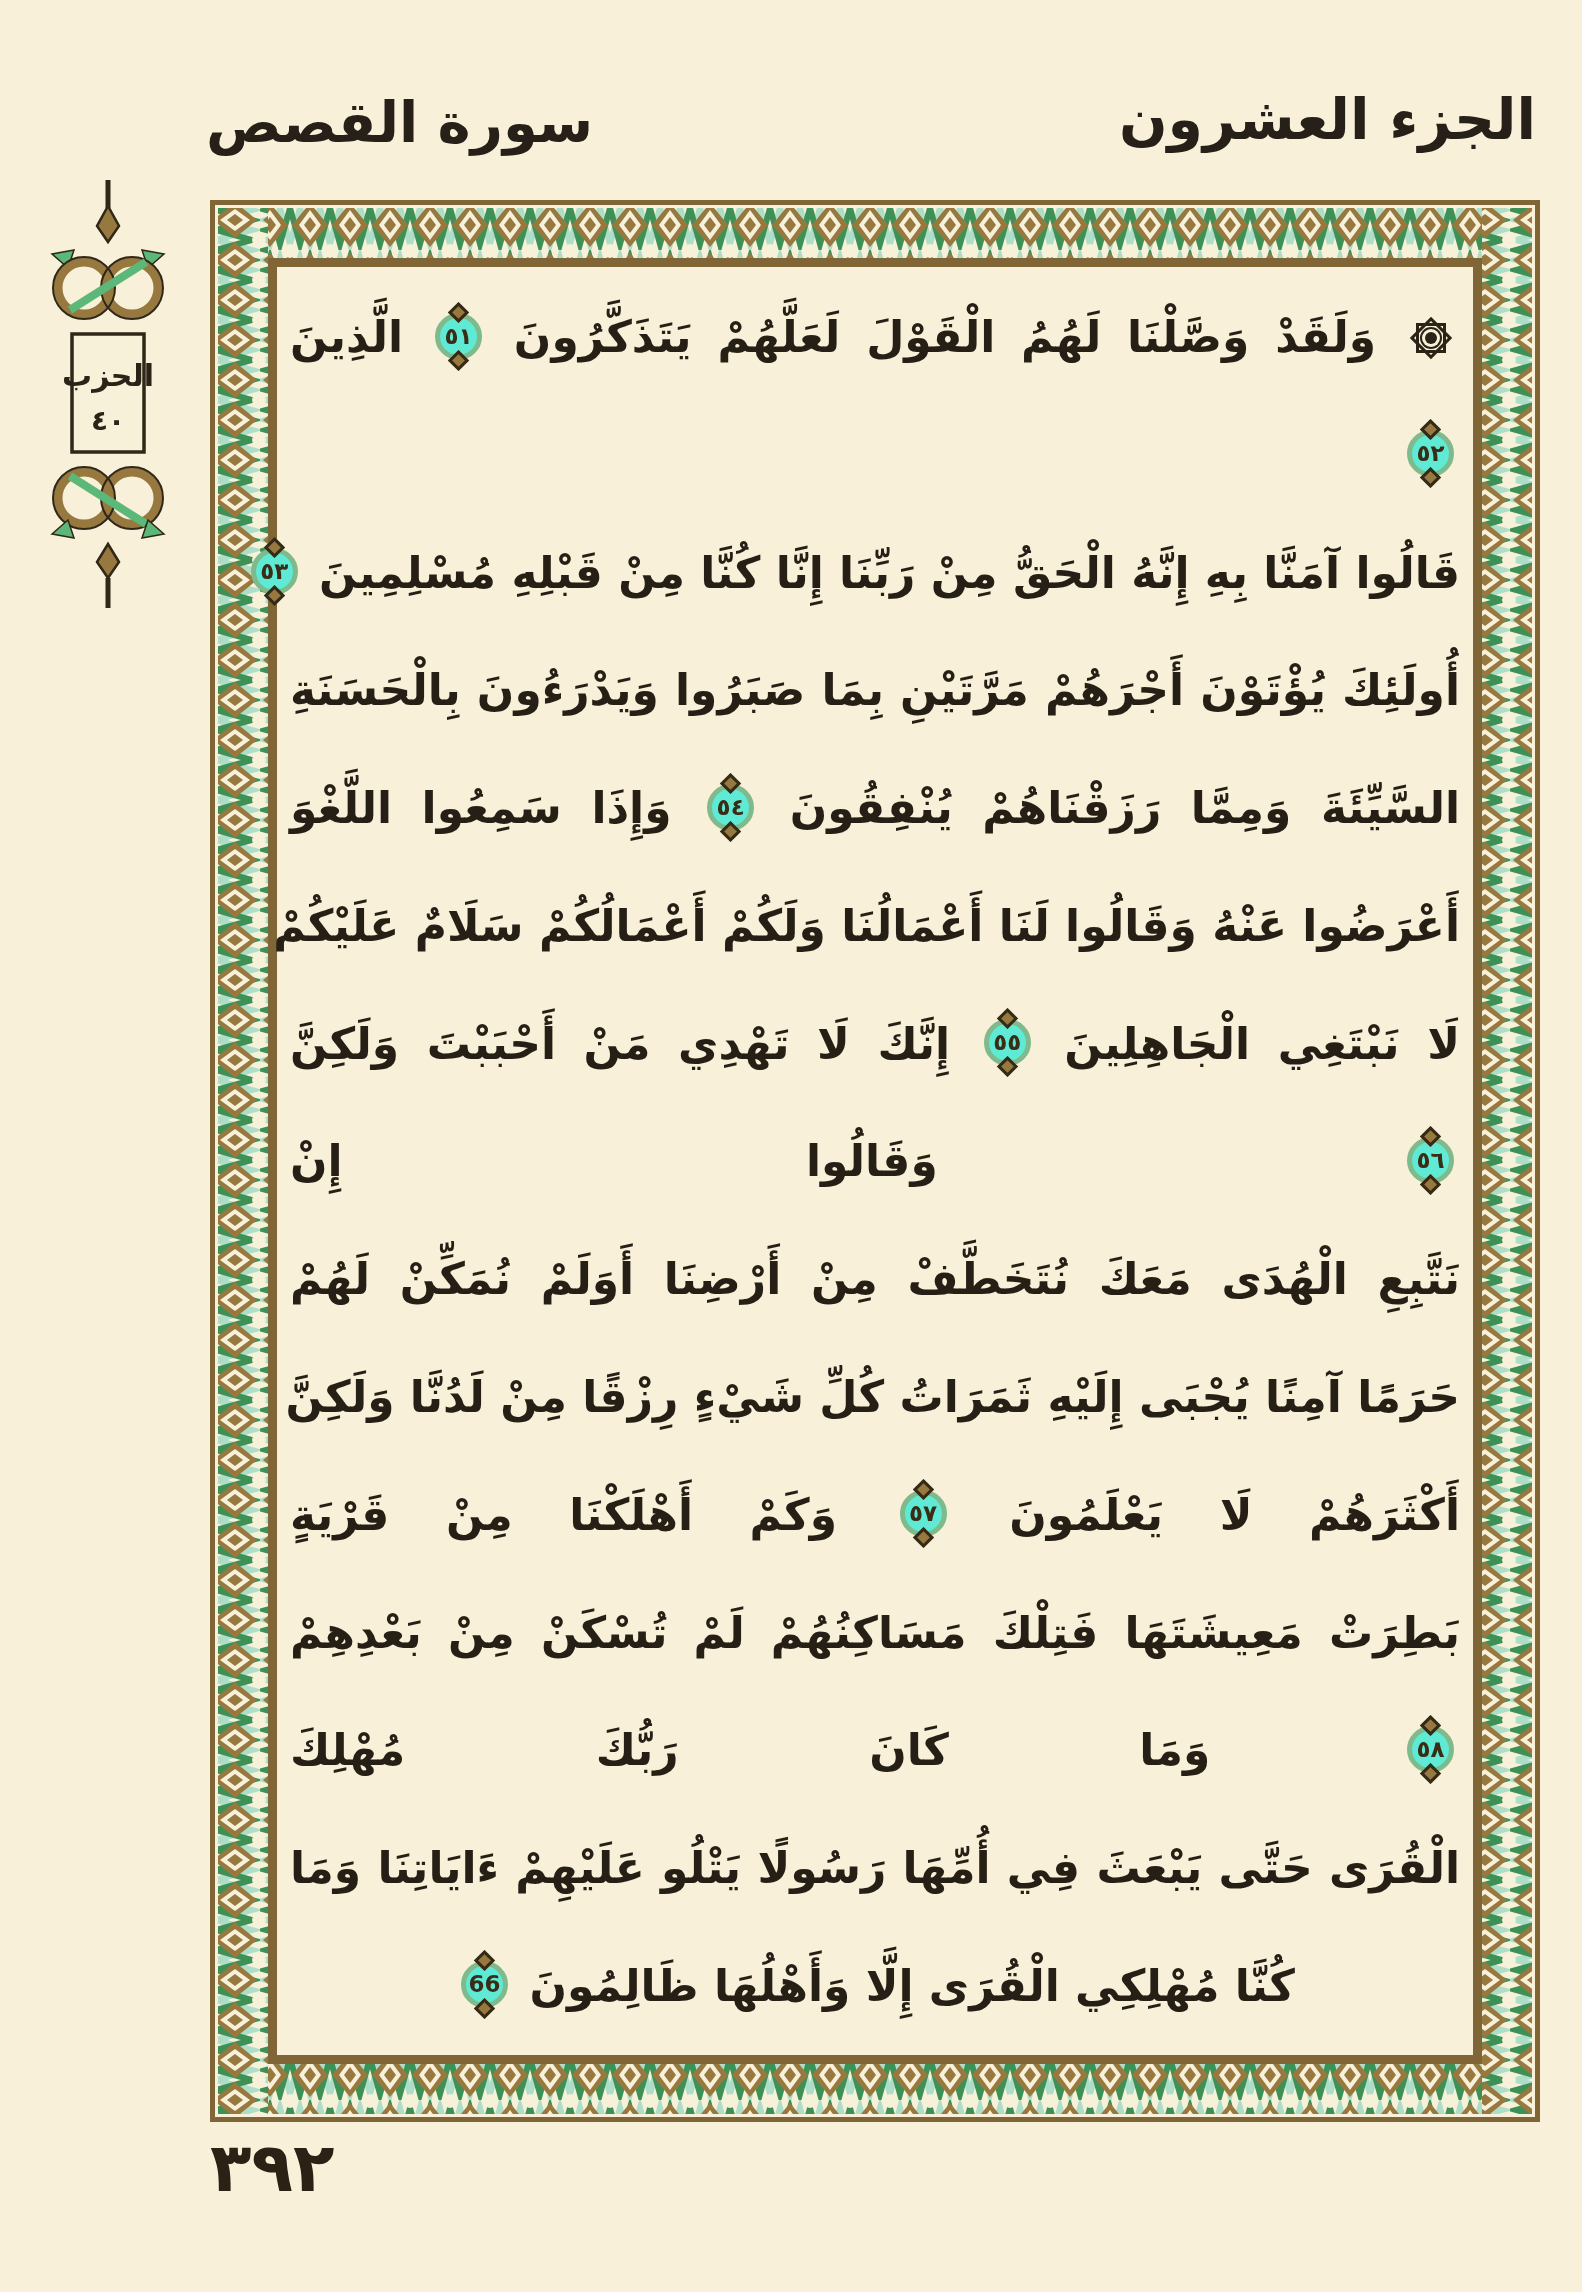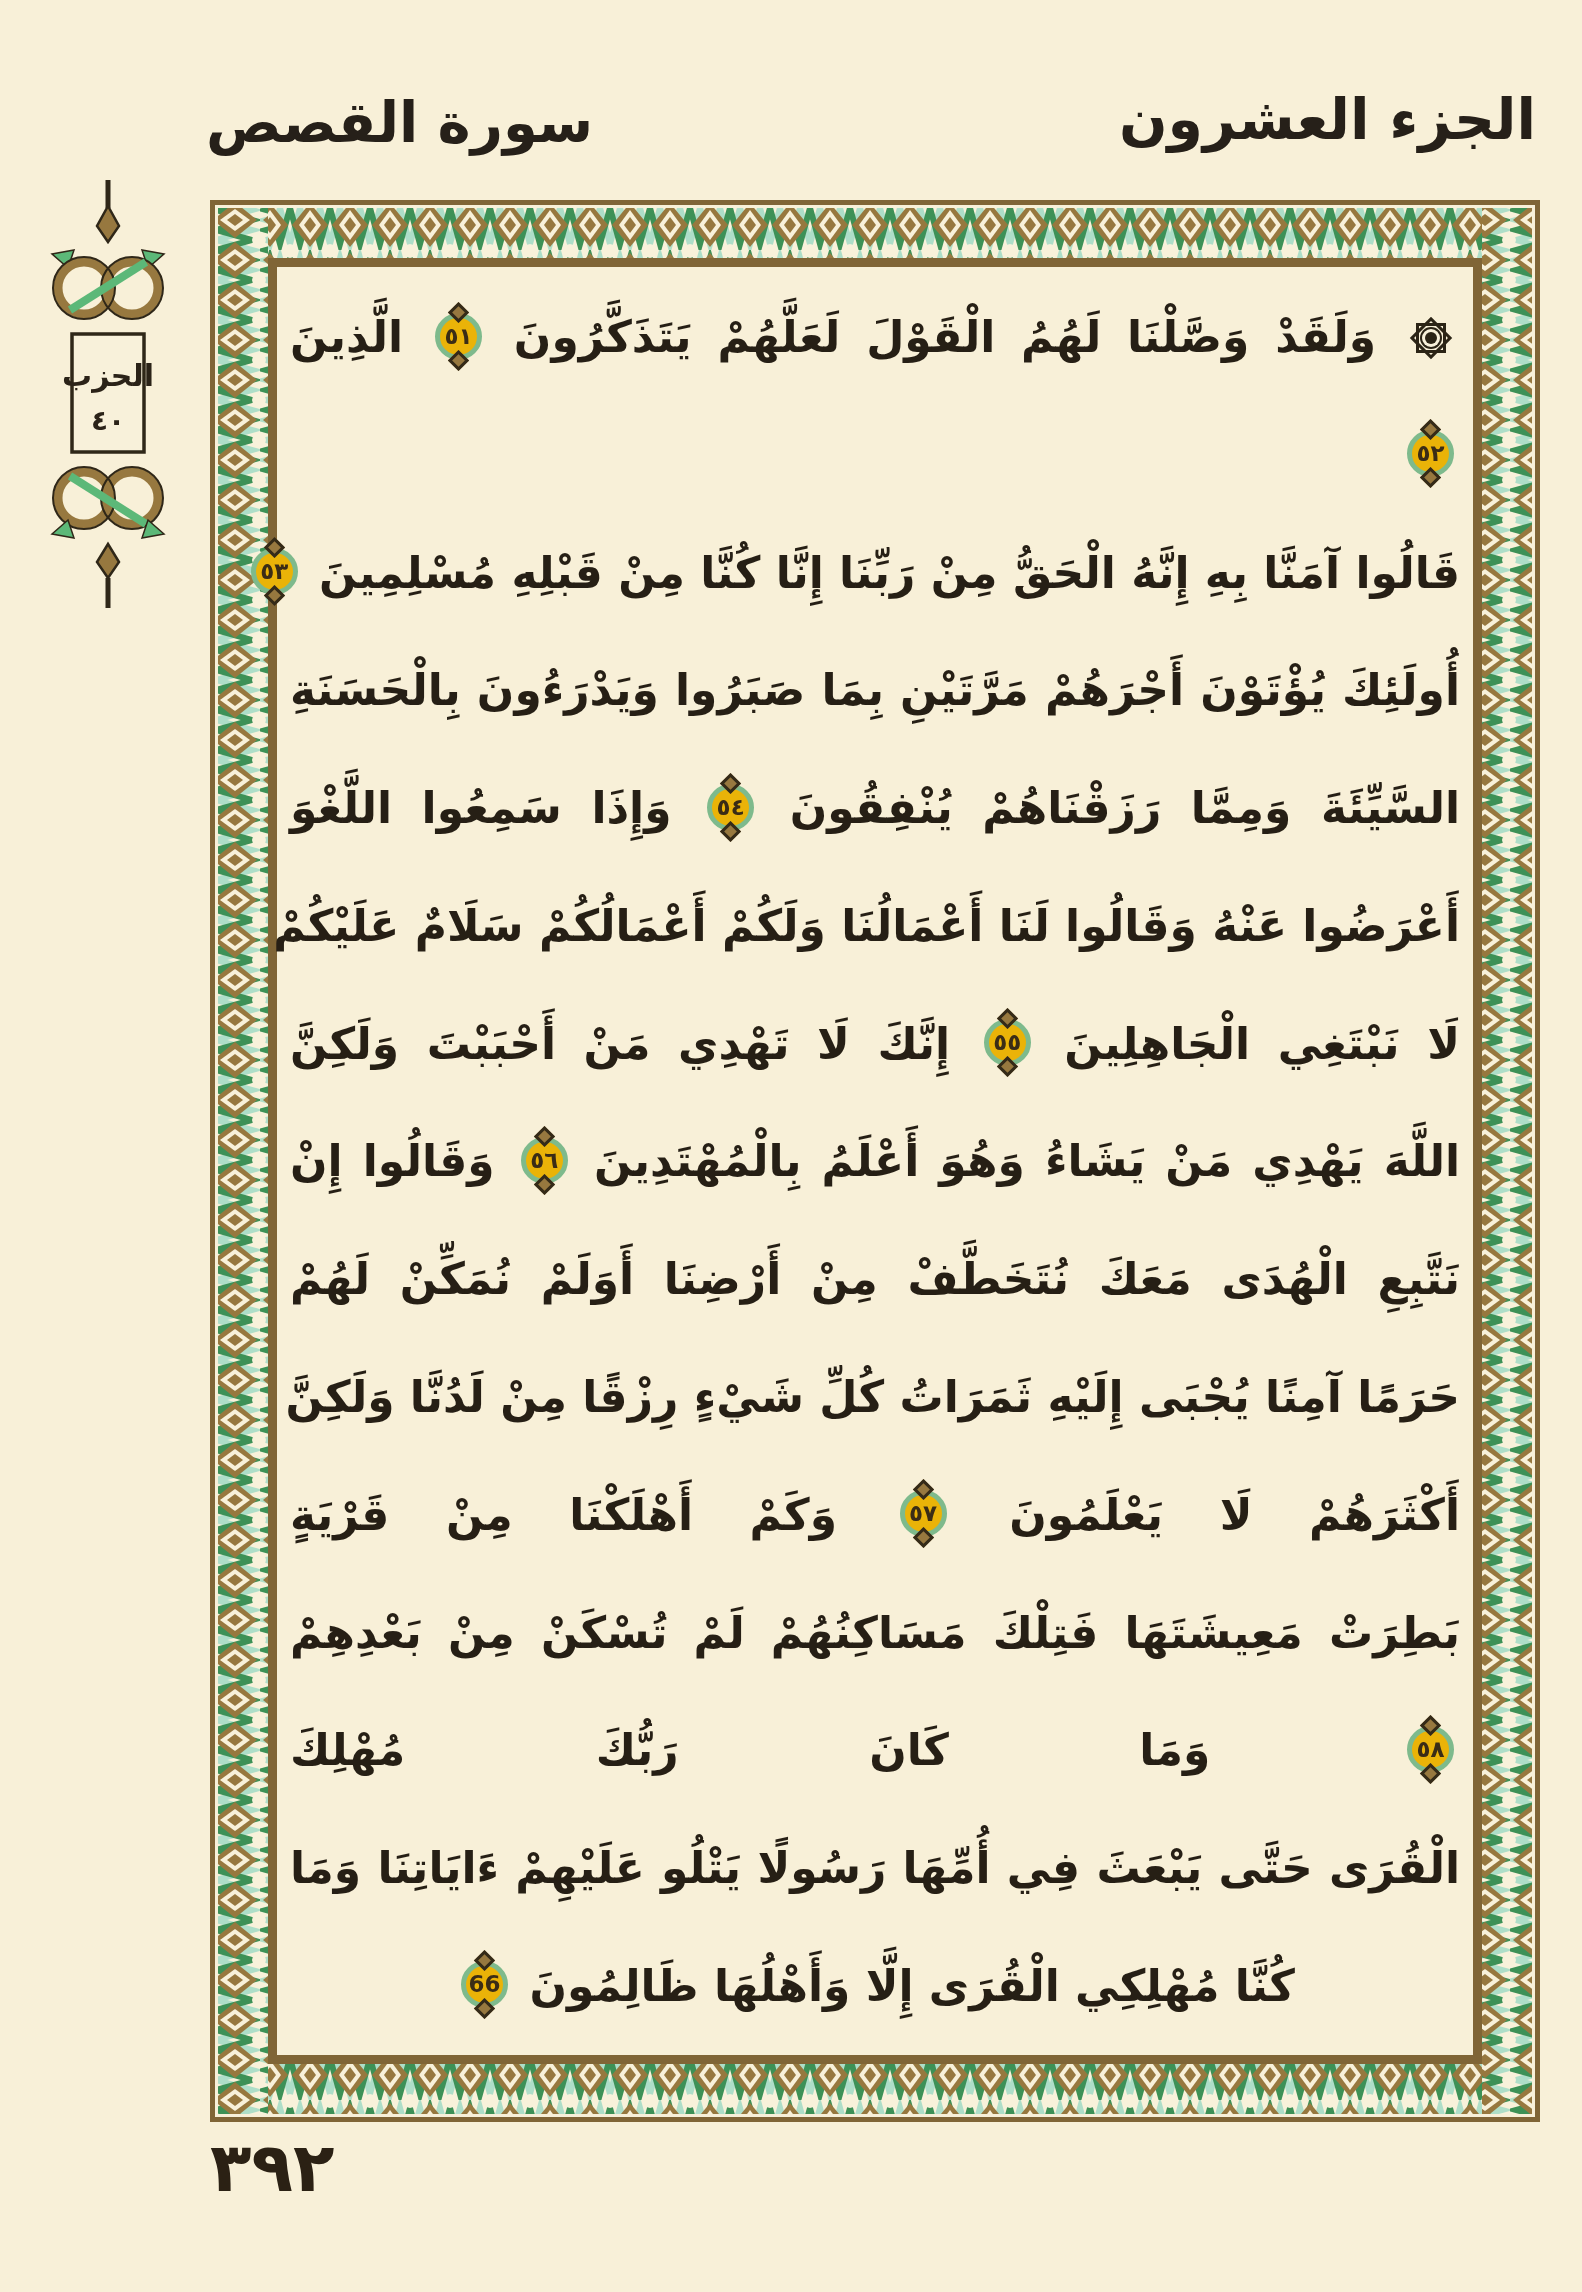--- a/index.html
+++ b/index.html
@@ -44,21 +44,21 @@
   .fin{
     width:15px;height:15px;background:#97783f;border:3px solid #342a18;
     transform:rotate(45deg);z-index:2;box-sizing:border-box;
   }
   .fin.top{margin-bottom:-7px;}
   .fin.bot{margin-top:-7px;}
   .ring{
     width:47px;height:47px;border:5px solid #7eba8c;border-radius:50%;
     display:flex;align-items:center;justify-content:center;
     font-size:23px;font-weight:bold;color:#3a2c16;box-sizing:border-box;
-    background:#eab308;line-height:1;
+    background:#5eead4;line-height:1;
   }
   
   .rub{display:inline-block;position:relative;width:42px;height:42px;vertical-align:middle;margin:0 8px;top:-2px;}
   .rub .s1,.rub .s2{position:absolute;inset:6px;border:3px solid #2b2416;box-sizing:border-box;}
   .rub .s2{transform:rotate(45deg);}
   .rub .dot{
     position:absolute;left:50%;top:50%;width:12px;height:12px;margin:-6px 0 0 -6px;
     border-radius:50%;background:#2b2416;
     box-shadow:0 0 0 3px #f8f1da,0 0 0 5px #2b2416;
   }
@@ -148,21 +148,21 @@
             <span class="fin top"></span>
             <span class="ring">٥٤</span>
             <span class="fin bot"></span>
           </span> <span class="qtext">وَإِذَا سَمِعُوا اللَّغْوَ</span></div>
         <div class="qline"><span class="qtext">أَعْرَضُوا عَنْهُ وَقَالُوا لَنَا أَعْمَالُنَا وَلَكُمْ أَعْمَالُكُمْ سَلَامٌ عَلَيْكُمْ</span></div>
         <div class="qline"><span class="qtext">لَا نَبْتَغِي الْجَاهِلِينَ</span> <span class="ayah">
             <span class="fin top"></span>
             <span class="ring">٥٥</span>
             <span class="fin bot"></span>
           </span> <span class="qtext">إِنَّكَ لَا تَهْدِي مَنْ أَحْبَبْتَ وَلَكِنَّ</span></div>
-        <div class="qline"><span class="qtext">اللَّهَ يَهْدِي مَنْ يَشَاءُ وَهُوَ أَعْلَمُ بِالْمُهْتَدِينَ</span> <span class="ayah">
+        <div class="qline"> <span class="ayah">
             <span class="fin top"></span>
             <span class="ring">٥٦</span>
             <span class="fin bot"></span>
           </span> <span class="qtext">وَقَالُوا إِنْ</span></div>
         <div class="qline"><span class="qtext">نَتَّبِعِ الْهُدَى مَعَكَ نُتَخَطَّفْ مِنْ أَرْضِنَا أَوَلَمْ نُمَكِّنْ لَهُمْ</span></div>
         <div class="qline"><span class="qtext">حَرَمًا آمِنًا يُجْبَى إِلَيْهِ ثَمَرَاتُ كُلِّ شَيْءٍ رِزْقًا مِنْ لَدُنَّا وَلَكِنَّ</span></div>
         <div class="qline"><span class="qtext">أَكْثَرَهُمْ لَا يَعْلَمُونَ</span> <span class="ayah">
             <span class="fin top"></span>
             <span class="ring">٥٧</span>
             <span class="fin bot"></span>

